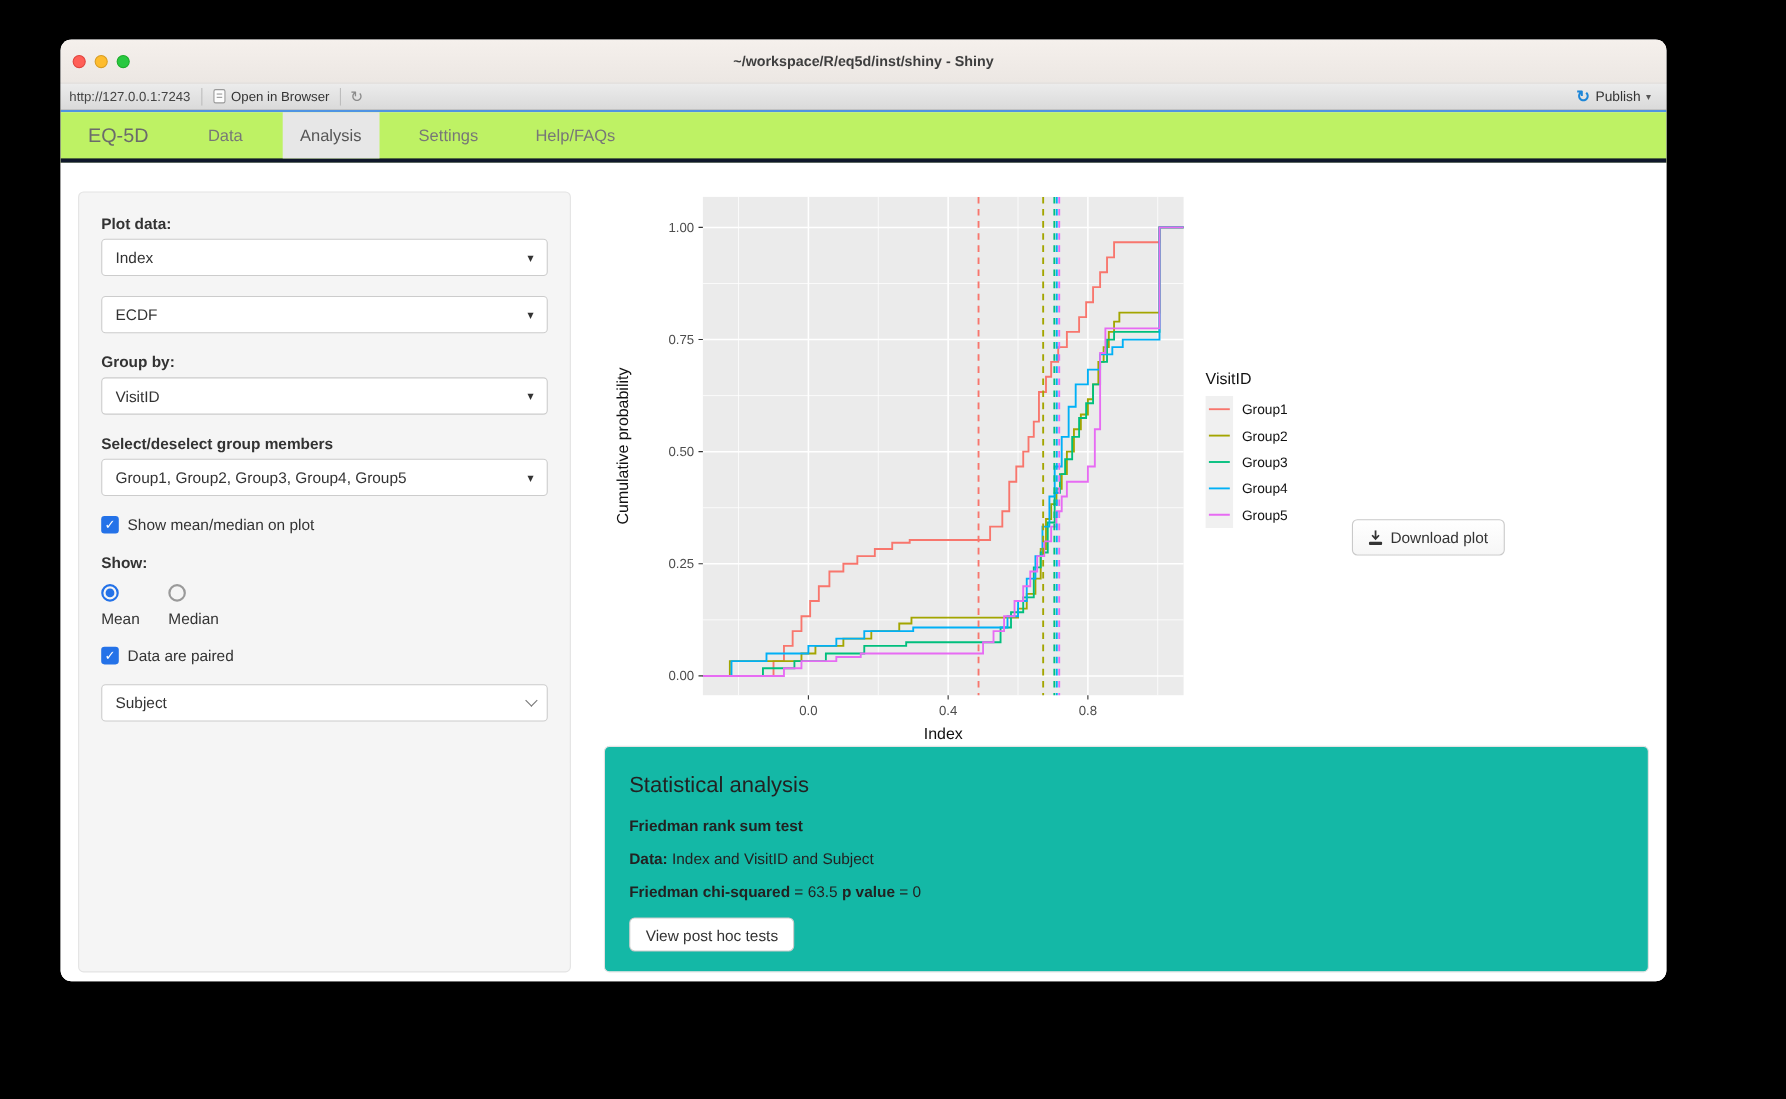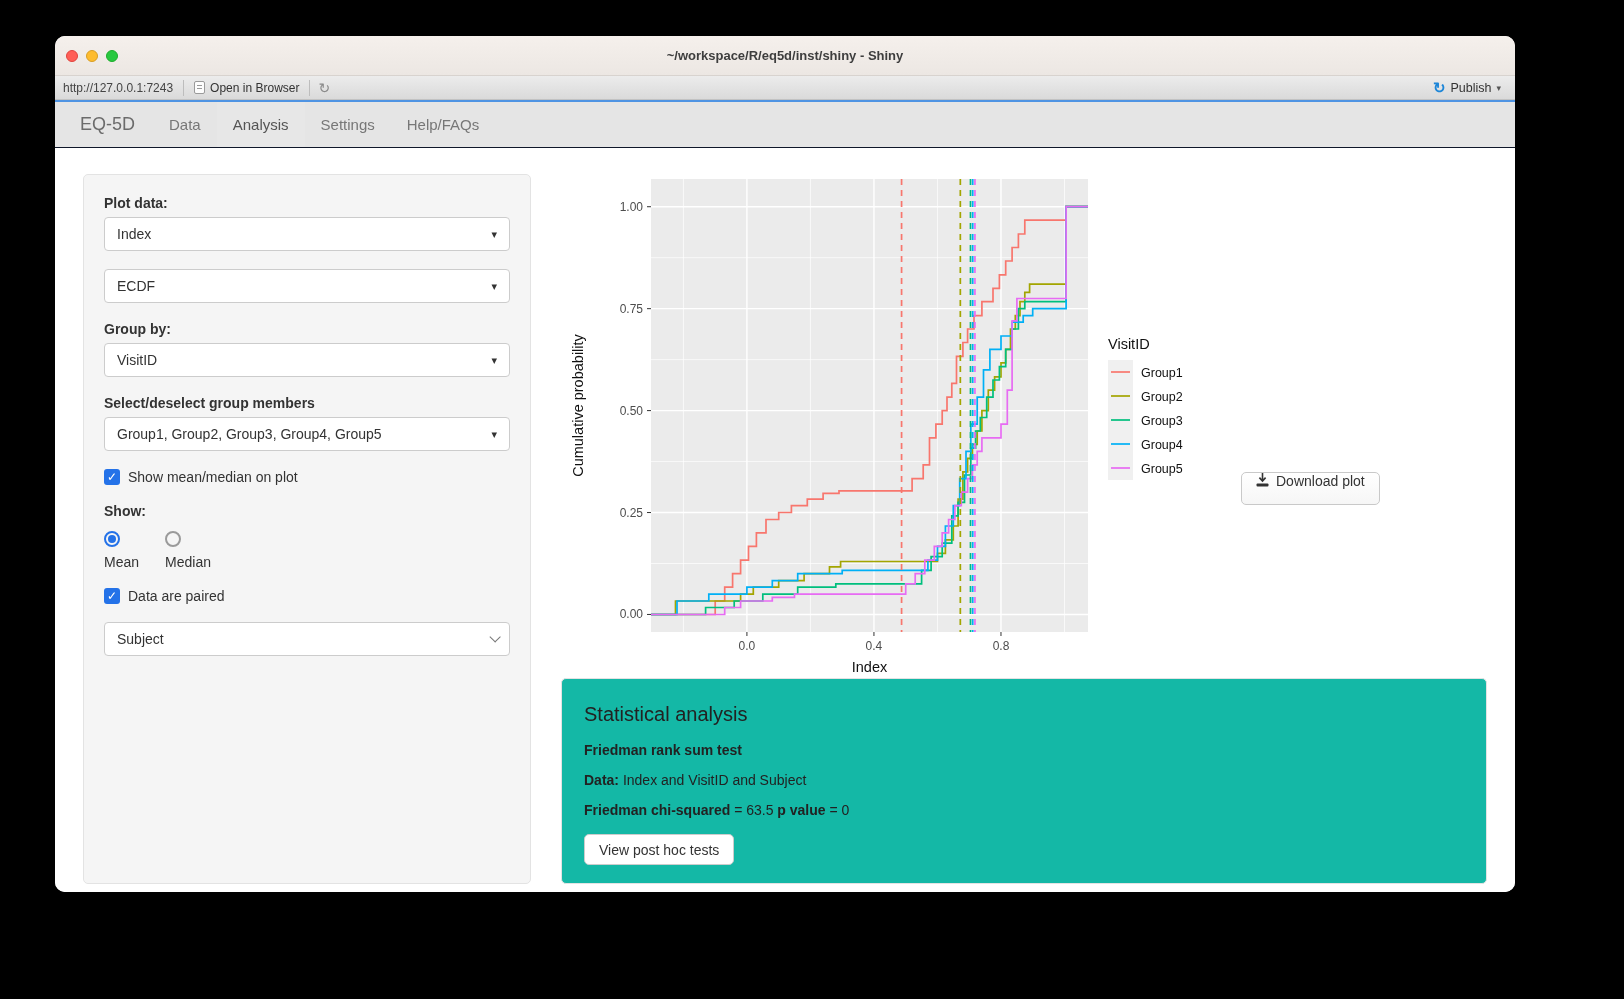--- a/index.html
+++ b/index.html
@@ -30,27 +30,27 @@
   .page-ico::after { content:""; position:absolute; left:2px; top:3px; width:5px; height:1px; background:#9a9a9a;
                      box-shadow:0 3px 0 #9a9a9a; }
   .refresh { color:#8a8a8a; font-size:14px; padding:0 8px; }
   .toolbar .spacer { flex:1; }
   .publish { display:flex; align-items:center; gap:5px; padding-right:14px; font-size:12.5px; color:#333; }
   .publish .swirl { color:#1d86d8; font-size:15px; font-weight:bold; }
   .publish .caret { font-size:9px; color:#555; }
   .blue-line { height:2px; background:#4f94e3; }
 
   
-  .navbar { height:46px; background:#e5e5e5; border-bottom:1px solid #0f172a; display:flex; align-items:stretch; }
+  .navbar { height:46px; background:#bef264; border-bottom:4px solid #0f172a; display:flex; align-items:stretch;gap:20px; }
   .brand { font-size:18px; color:#6b6b6b; display:flex; align-items:center; padding:0 18px 0 25px; }
   .tab { font-size:15px; color:#777; display:flex; align-items:center; padding:0 16px; cursor:pointer; }
   .tab.active { background:#e7e7e7; color:#555; }
 
   
-  .app { display:flex; gap:30px; padding:26px 28px; background:#fff; }
+  .app { display:flex; gap:30px; padding:26px 16px; background:#fff; }
 
   .sidebar { width:448px; flex:none; background:#f5f5f5; border:1px solid #e3e3e3; border-radius:5px;
              padding:20px; display:flex; flex-direction:column; gap:18px; }
   .ctl-label { font-size:14px; font-weight:bold; color:#333; margin-bottom:6px; }
   .sel { height:34px; background:#fff; border:1px solid #ccc; border-radius:4px; display:flex;
          align-items:center; padding:0 12px; font-size:14px; color:#333; cursor:pointer; }
   .sel .val { flex:1; white-space:nowrap; overflow:hidden; }
   .sel .dd-caret { color:#333; font-size:11px; }
   .chev { width:8px; height:8px; border-right:1.5px solid #777; border-bottom:1.5px solid #777;
           transform:rotate(45deg) translateY(-3px); }
@@ -66,21 +66,21 @@
 
   .right-col { flex:1; }
   .plot-row { display:flex; align-items:flex-start; }
   svg.plot { width:640px; height:500px; flex:none; }
   .gtick { font-size:12px; fill:#4d4d4d; }
   .gtitle { font-size:14.5px; fill:#111; }
   .gleg-title { font-size:14.5px; fill:#111; }
   .gleg-label { font-size:12.5px; fill:#111; }
 
   .dl-btn { margin-left:40px; margin-top:298px; height:33px; padding:0 14px; background:linear-gradient(#fff,#f6f6f6);
-            border:1px solid #c9c9c9; border-radius:5px; display:inline-flex; align-items:flex-start; gap:7px;
+            border:1px solid #c9c9c9; border-radius:5px; display:inline-flex; align-items:center; gap:7px;
             font-size:14px; color:#333; cursor:pointer; }
 
   .stats { margin-top:4px; background:#14b8a6; border:1px solid #e3e3e3; border-radius:5px;
            padding:16px 22px 18px 22px; }
   .stats h3 { font-size:20px; font-weight:500; color:#222; margin:8px 0 16px 0; }
   .stat-line { font-size:14px; color:#222; margin-bottom:14px; }
   .stat-line b { font-weight:bold; }
   .posthoc-btn { height:31px; padding:0 14px; background:#fff; border:1px solid #ccc; border-radius:5px;
                  font-size:14px; color:#333; display:inline-flex; align-items:center; cursor:pointer; margin-top:2px; }
 </style>

